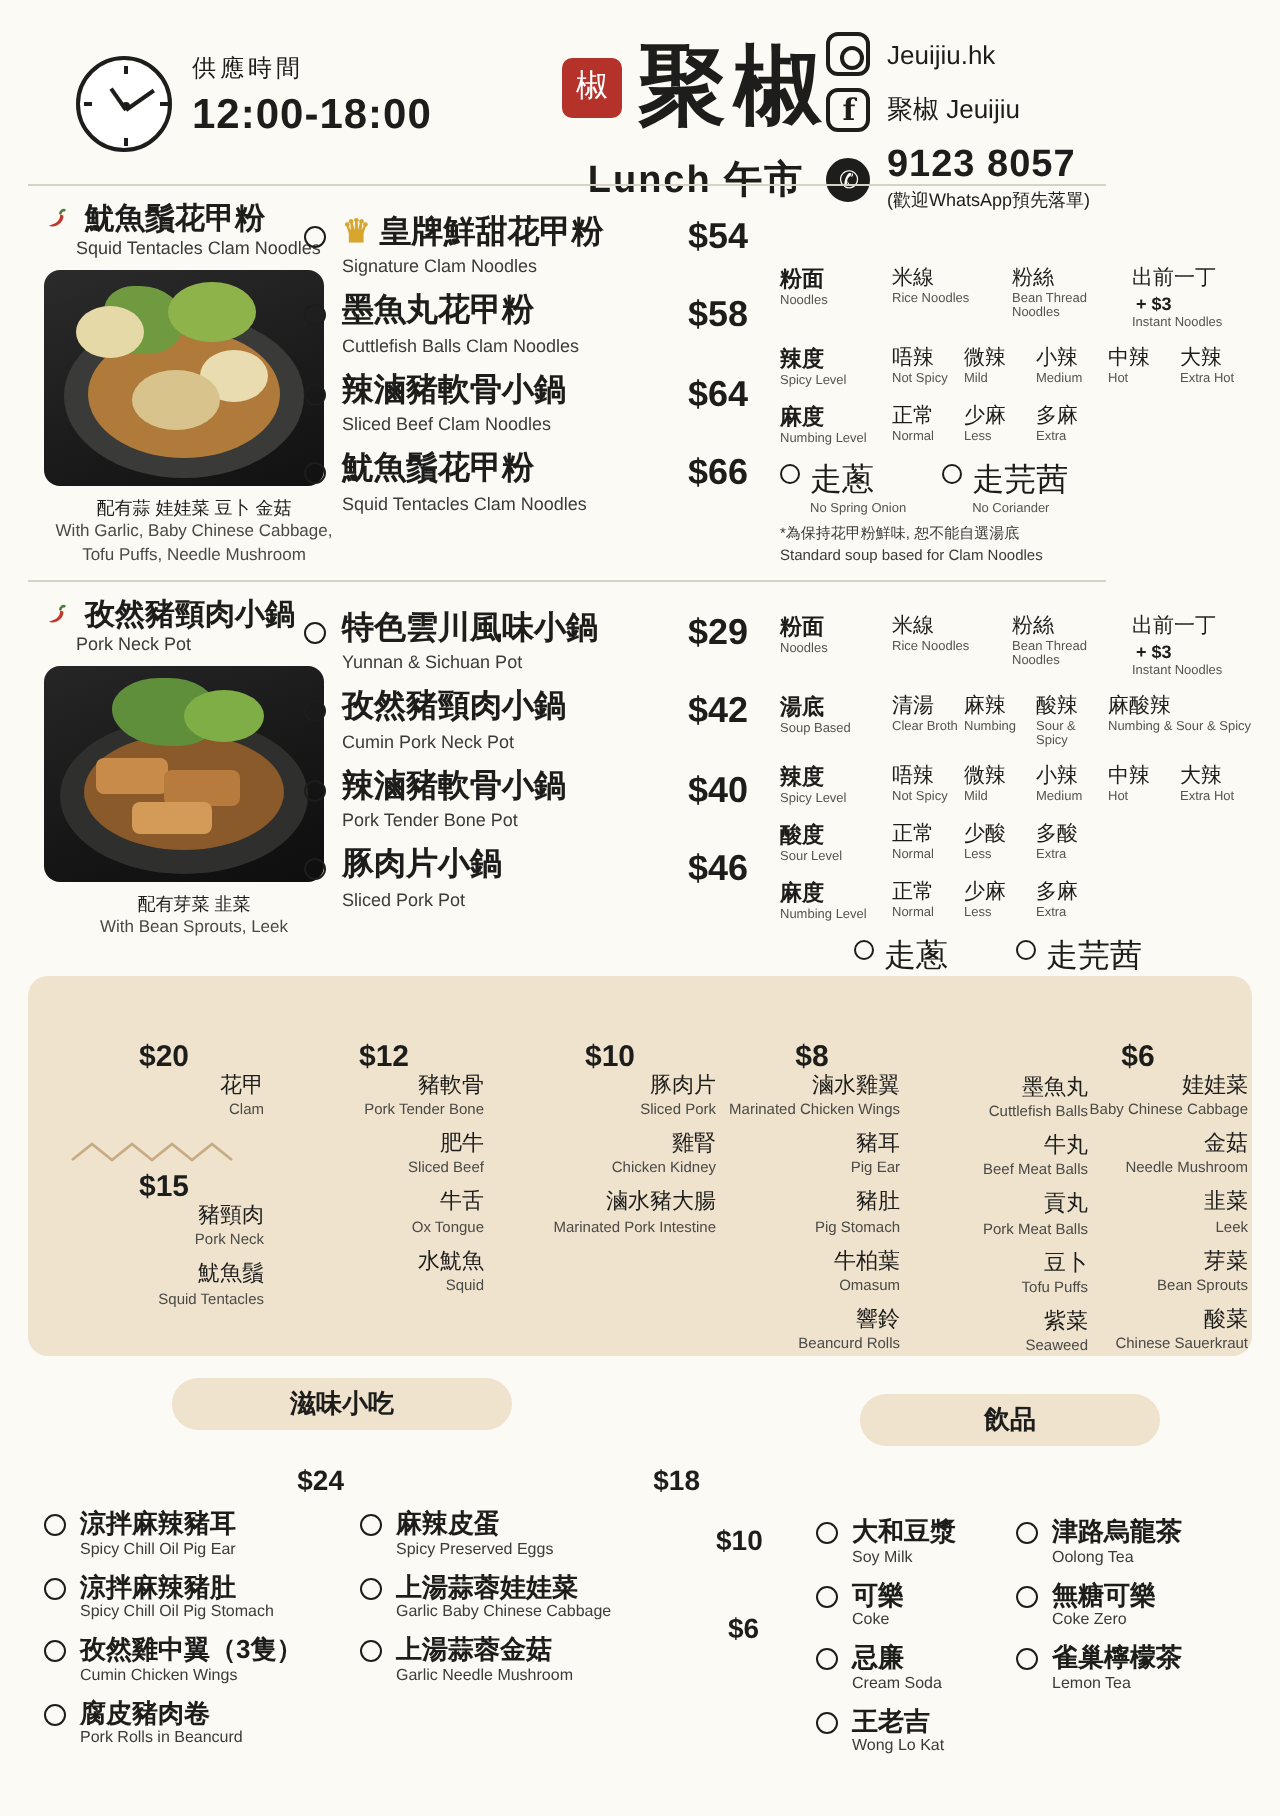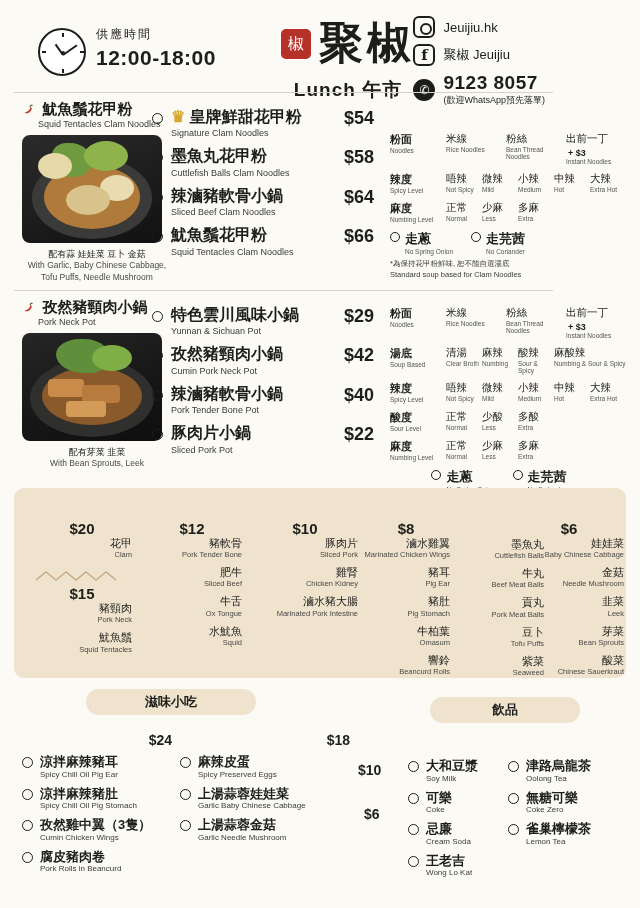--- a/index.html
+++ b/index.html
@@ -73,21 +73,21 @@
   .olabel .zh { font-size:11px; font-weight:bold; display:block; }
   .olabel .en { font-size:6.5px; color:#55554f; display:block; }
   .ochoices { display:flex; flex:1; }
   .och { flex:1; text-align:left; }
   .och .zh { font-size:10.5px; display:block; }
   .och .en { font-size:6.5px; color:#55554f; display:block; }
   .plus3 { font-size:9px; font-weight:bold; margin-left:2px; white-space:nowrap; }
   .tog { display:flex; margin-top:2px; }
   .tog .t { display:flex; align-items:flex-start; margin-right:18px; }
   .tog .rd { width:10px; height:10px; border:1.3px solid #1d1d1b; border-radius:50%; margin-top:2px; margin-right:5px; }
-  .tog .zh { font-size:13px; display:block;font-weight:bold; }
+  .tog .zh { font-size:16px; display:block; }
   .tog .en { font-size:6.5px; color:#55554f; display:block; }
   .note { font-size:7.5px; color:#3b3b38; line-height:1.4; margin-top:4px; }
 
   
   .addon { position:absolute; left:14px; top:488px; width:612px; height:190px;
            background:#efe3ce; border-radius:10px; }
   .addon-title { position:absolute; left:52px; top:8px; font-size:11.5px; font-weight:bold; }
   .addon-title .en { font-size:9px; font-weight:normal; }
   .acol { position:absolute; top:32px; }
   .aprice { font-size:15px; font-weight:bold; text-align:center; }
@@ -363,21 +363,21 @@
         <span class="ien" style="display:block">Pork Tender Bone Pot</span>
       </span>
       <span class="price">$40</span>
     </div>
     <div class="item">
       <span class="radio"></span>
       <span>
         <span class="iname">豚肉片小鍋</span>
         <span class="ien" style="display:block">Sliced Pork Pot</span>
       </span>
-      <span class="price">$22</span>
+      <span class="price">$46</span>
     </div>
   </div>
 
   <div class="opts" style="left:390px; top:306px; width:236px;">
     <div class="orow">
       <span class="olabel">
         <span class="zh">粉面</span>
         <span class="en">Noodles</span>
       </span>
       <span class="ochoices">

